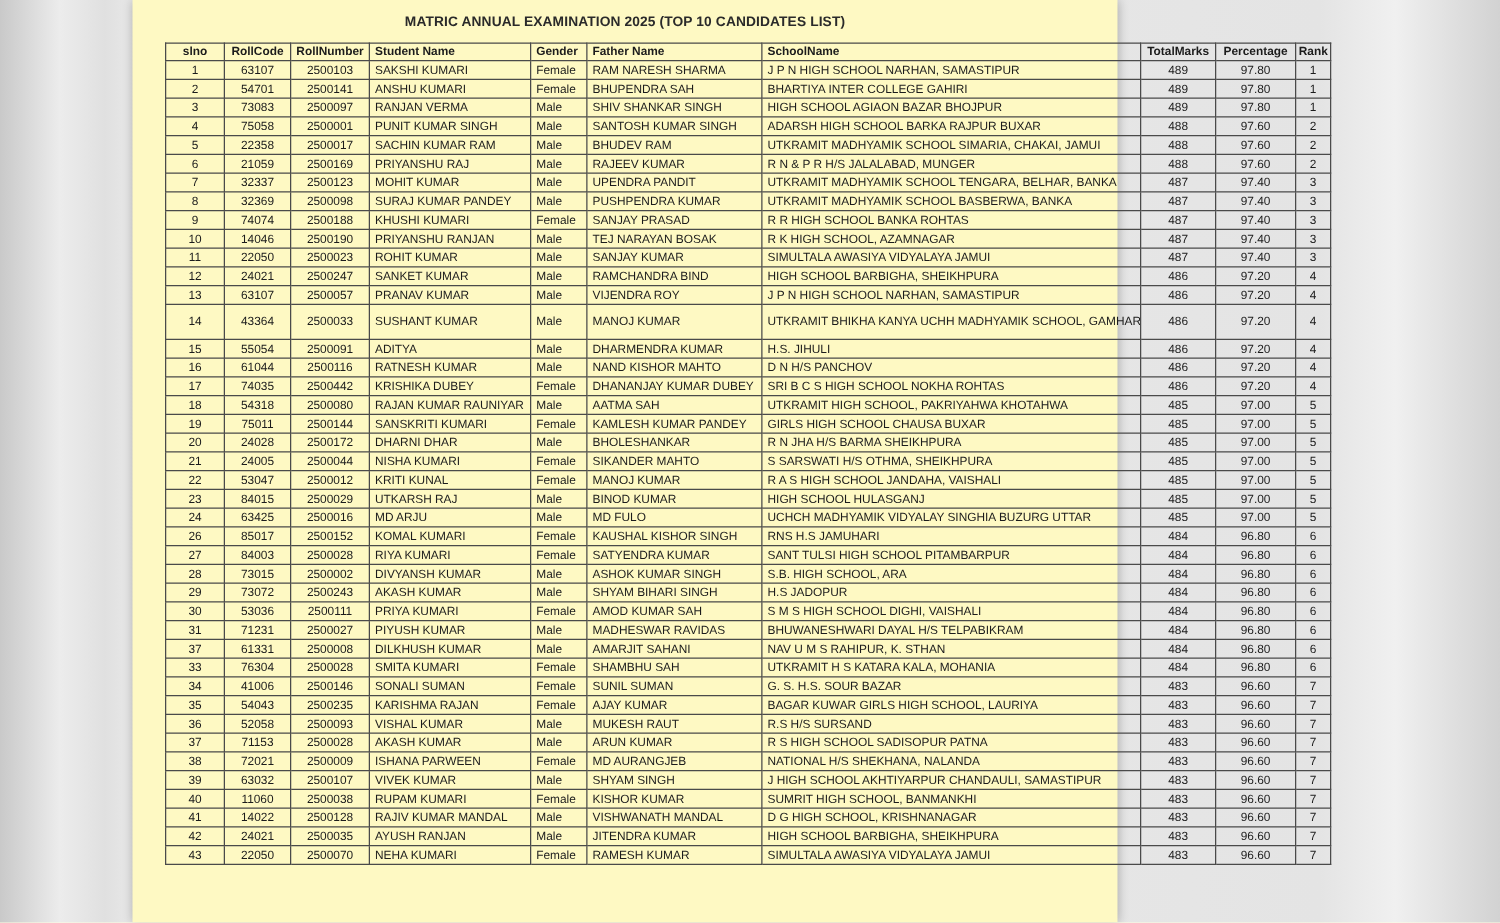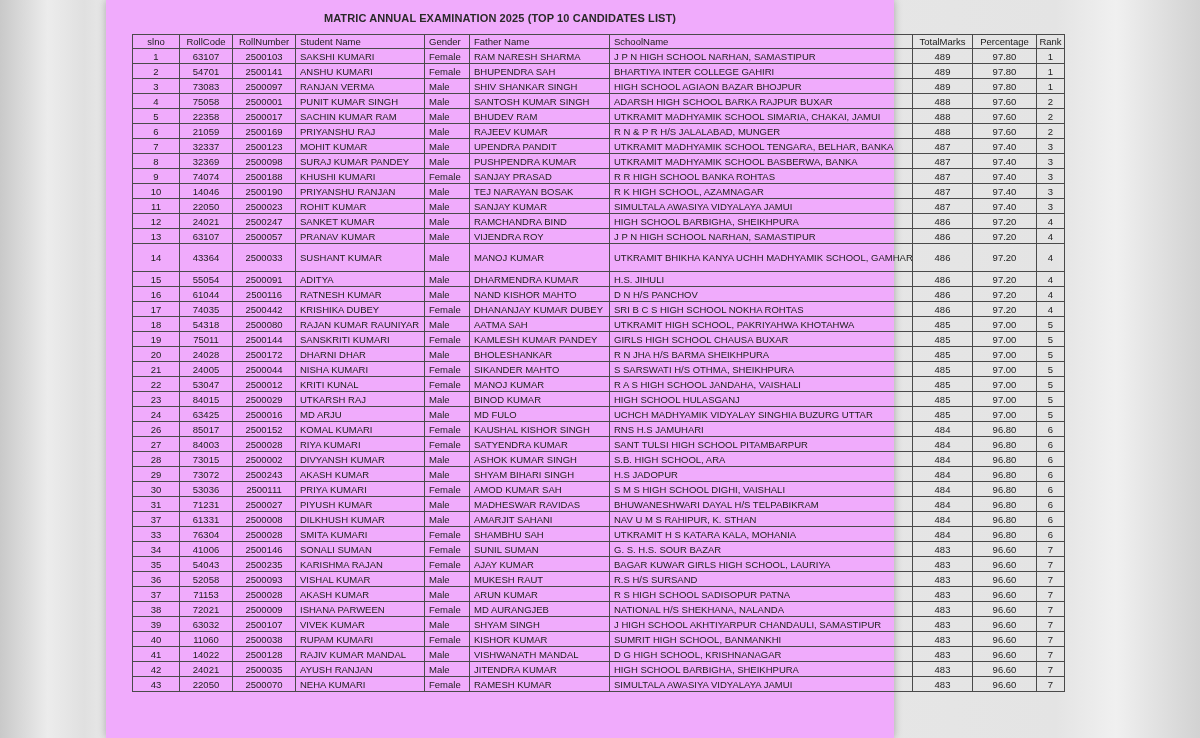--- a/index.html
+++ b/index.html
@@ -7,21 +7,21 @@
   body {
     font-family:"Liberation Sans","DejaVu Sans",sans-serif;
     background:linear-gradient(90deg,#c9c9c9 0%, #ececec 4%, #e0e0e0 7%, #ededed 10%, #e4e4e4 88%, #f0f0f0 93%, #d2d2d2 100%);
     position:relative;
     color:#1f1f1f;
   }
   .page {
     position:absolute;
     left:106px; top:0;
     width:788px; height:738px;
-    background:#f0abfc;
+    background:#fef9c3;
     box-shadow:0 0 8px rgba(0,0,0,0.28);
     padding-top:12px;
   }
   .doc-title {
     text-align:center;
     font-size:11px;
     font-weight:700;
     color:#2a2a2a;
     letter-spacing:0.1px;
     margin-bottom:10px;
@@ -36,21 +36,21 @@
     border:1px solid #4a4a4a;
     font-size:9.5px;
     height:15px;
     line-height:11px;
     padding:0 2px;
     white-space:nowrap;
     overflow:hidden;
     color:#1c1c1c;
   }
   table.results th {
-    font-weight:400;
+    font-weight:700;
     height:14px;
     text-align:left;
     padding-left:4px;
   }
   
   table.results th:nth-child(1), table.results td:nth-child(1),
   table.results th:nth-child(2), table.results td:nth-child(2),
   table.results th:nth-child(3), table.results td:nth-child(3),
   table.results th:nth-child(8), table.results td:nth-child(8),
   table.results th:nth-child(9), table.results td:nth-child(9),

